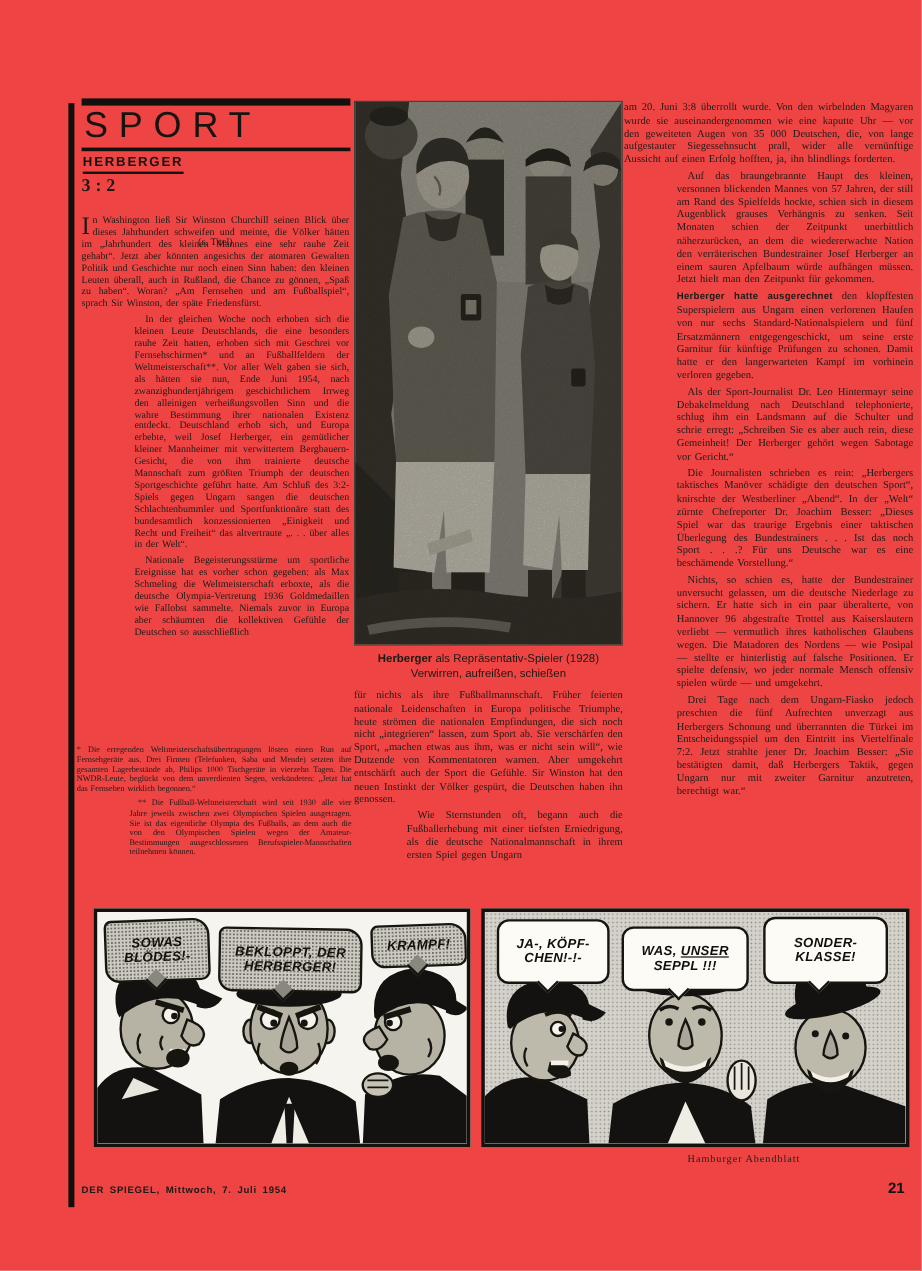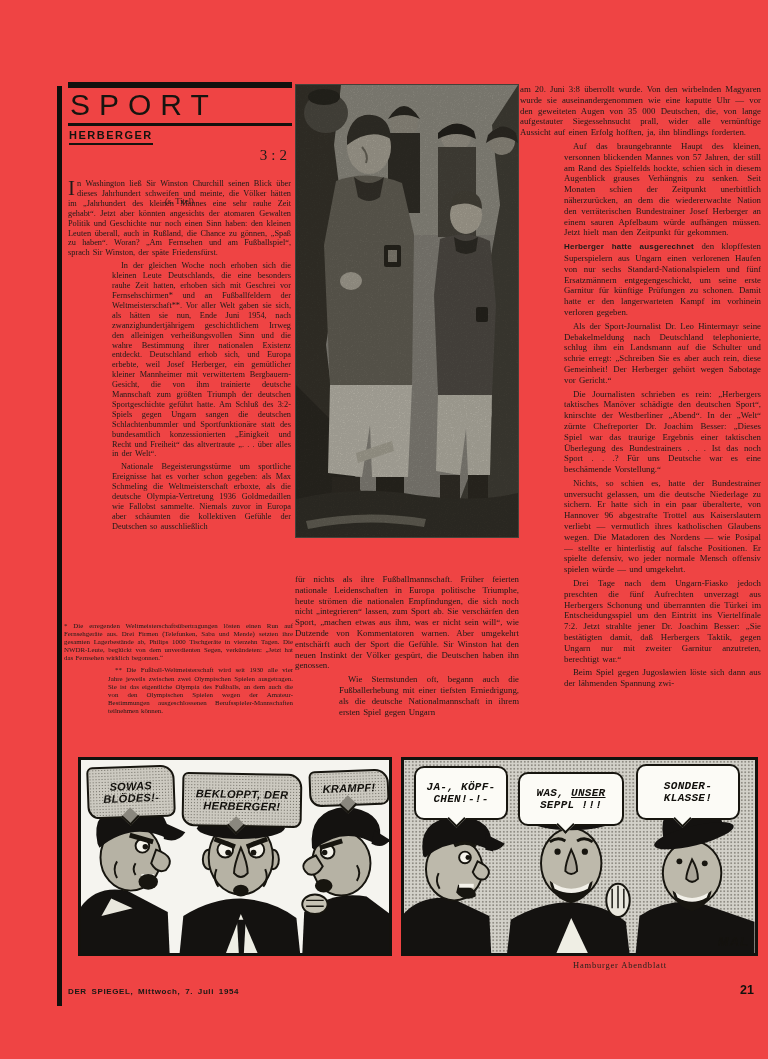--- a/index.html
+++ b/index.html
@@ -16,22 +16,22 @@
   .section-title{
     font-family:"Liberation Sans",sans-serif;font-size:30px;font-weight:500;
     letter-spacing:9px;margin:1px 0 0 2px;line-height:32px;color:#16140f;
   }
   .rule-med{height:3px;background:#13110e;margin-top:2px;}
   .rubric{
     position:absolute;left:69px;top:129px;
     font-family:"Liberation Sans",sans-serif;font-weight:bold;font-size:11px;
     letter-spacing:1.5px;border-bottom:2px solid #15130f;padding-bottom:2px;color:#15130f;
   }
-  .headline{position:absolute;left:68px;top:147px;width:223px;text-align:right;
-    font-weight:normal;font-size:15px;letter-spacing:4px;}
+  .headline{position:absolute;left:68px;top:147px;width:223px;text-align:left;
+    font-weight:bold;font-size:15px;letter-spacing:4px;}
   .subhead{position:absolute;left:68px;top:164px;width:223px;text-align:center;font-size:8.5px;margin-top:32px;}
   
   .col{position:absolute;text-align:justify;}
   .col p{margin:0;}
   .col p + p{margin-top:3px;text-indent:9px;margin-left:44px;}
   .col p.has-lead{text-indent:0;}
   .col1{left:68px;top:179px;width:223px;font-size:8.3px;line-height:9.9px;word-spacing:1px;}
   .col2{left:295px;top:574px;width:224px;font-size:8.8px;line-height:10.8px;word-spacing:1px;}
   .col3{left:520px;top:84px;width:241px;font-size:8.8px;line-height:10.8px;word-spacing:1px;}
   .dropcap{float:left;font-size:21px;line-height:18px;padding:0 2px 0 0;font-weight:500;}
@@ -59,21 +59,21 @@
     border:2px solid #17150f;padding:3px 4px;box-sizing:border-box;letter-spacing:.3px;
   }
   .bubble-rough{
     background-color:#ccc9c0;
     background-image:radial-gradient(circle,#716e65 30%,transparent 34%);
     background-size:3px 3px;border-radius:6px 14px 8px 12px;
   }
   .bubble-rough .tail{position:absolute;bottom:-7px;left:40%;width:11px;height:11px;
     background:#8a877e;border-right:2px solid #17150f;border-bottom:2px solid #17150f;
     transform:rotate(45deg);}
-  .bubble-smooth{background:#fcfbf6;border-radius:10px;border-width:2.5px;font-family:Liberation Mono, monospace;}
+  .bubble-smooth{background:#fcfbf6;border-radius:10px;border-width:2.5px;}
   .bubble-smooth .tail{position:absolute;bottom:-7px;left:38%;width:11px;height:11px;
     background:#fcfbf6;border-right:2.5px solid #17150f;border-bottom:2.5px solid #17150f;
     transform:rotate(45deg);}
   .bubble .u{text-decoration:underline;}
   .signature{position:absolute;right:6px;bottom:4px;font-family:"Liberation Sans",sans-serif;
     font-weight:bold;font-style:italic;font-size:13px;letter-spacing:1px;color:#14120e;}
   .credit{position:absolute;left:520px;top:960px;width:200px;text-align:center;
     font-size:8.5px;letter-spacing:.8px;color:#23211c;}
   
   .footer-date{position:absolute;left:68px;top:987px;font-family:"Liberation Sans",sans-serif;
@@ -155,34 +155,37 @@
       <rect x="144" y="390" width="20" height="62" fill="#36322a"></rect>
       <rect x="172" y="390" width="20" height="62" fill="#302d25"></rect>
       <path d="M170,428 L194,422 L195,432 L171,438 Z" fill="#aba697"></path>
 
       <path d="M0,452 L0,414 Q60,400 120,410 Q180,418 222,408 L222,452 Z" fill="#36332b"></path>
       <path d="M10,436 Q70,424 130,434 L128,442 Q68,432 12,444 Z" fill="#6b685c"></path>
       <rect width="222" height="452" filter="url(#grain)" opacity="0.22"></rect>
     </svg>
   </div>
 
+  <div class="caption">
+    <span><b>Herberger</b><span> als Repräsentativ-Spieler (1928)</span></span><br>
+    <span>Verwirren, aufreißen, schießen</span>
+  </div>
 
   <div class="col col2">
       <p>für nichts als ihre Fußballmannschaft. Früher feierten nationale Leidenschaften in Europa politische Triumphe, heute strömen die nationalen Empfindungen, die sich noch nicht „integrieren“ lassen, zum Sport ab. Sie verschärfen den Sport, „machen etwas aus ihm, was er nicht sein will“, wie Dutzende von Kommentatoren warnen. Aber umgekehrt entschärft auch der Sport die Gefühle. Sir Winston hat den neuen Instinkt der Völker gespürt, die Deutschen haben ihn genossen.</p>
       <p>Wie Sternstunden oft, begann auch die Fußballerhebung mit einer tiefsten Erniedrigung, als die deutsche Nationalmannschaft in ihrem ersten Spiel gegen Ungarn</p>
     </div>
   <div class="col col3">
       <p>am 20. Juni 3:8 überrollt wurde. Von den wirbelnden Magyaren wurde sie auseinandergenommen wie eine kaputte Uhr — vor den geweiteten Augen von 35 000 Deutschen, die, von lange aufgestauter Siegessehnsucht prall, wider alle vernünftige Aussicht auf einen Erfolg hofften, ja, ihn blindlings forderten.</p>
       <p>Auf das braungebrannte Haupt des kleinen, versonnen blickenden Mannes von 57 Jahren, der still am Rand des Spielfelds hockte, schien sich in diesem Augenblick grauses Verhängnis zu senken. Seit Monaten schien der Zeitpunkt unerbittlich näherzurücken, an dem die wiedererwachte Nation den verräterischen Bundestrainer Josef Herberger an einem sauren Apfelbaum würde aufhängen müssen. Jetzt hielt man den Zeitpunkt für gekommen.</p>
       <p class="has-lead"><b class="lead">Herberger hatte ausgerechnet</b> den klopffesten Superspielern aus Ungarn einen verlorenen Haufen von nur sechs Standard-Nationalspielern und fünf Ersatzmännern entgegengeschickt, um seine erste Garnitur für künftige Prüfungen zu schonen. Damit hatte er den langerwarteten Kampf im vorhinein verloren gegeben.</p>
       <p>Als der Sport-Journalist Dr. Leo Hintermayr seine Debakelmeldung nach Deutschland telephonierte, schlug ihm ein Landsmann auf die Schulter und schrie erregt: „Schreiben Sie es aber auch rein, diese Gemeinheit! Der Herberger gehört wegen Sabotage vor Gericht.“</p>
       <p>Die Journalisten schrieben es rein: „Herbergers taktisches Manöver schädigte den deutschen Sport“, knirschte der Westberliner „Abend“. In der „Welt“ zürnte Chefreporter Dr. Joachim Besser: „Dieses Spiel war das traurige Ergebnis einer taktischen Überlegung des Bundestrainers . . . Ist das noch Sport . . .? Für uns Deutsche war es eine beschämende Vorstellung.“</p>
       <p>Nichts, so schien es, hatte der Bundestrainer unversucht gelassen, um die deutsche Niederlage zu sichern. Er hatte sich in ein paar überalterte, von Hannover 96 abgestrafte Trottel aus Kaiserslautern verliebt — vermutlich ihres katholischen Glaubens wegen. Die Matadoren des Nordens — wie Posipal — stellte er hinterlistig auf falsche Positionen. Er spielte defensiv, wo jeder normale Mensch offensiv spielen würde — und umgekehrt.</p>
       <p>Drei Tage nach dem Ungarn-Fiasko jedoch preschten die fünf Aufrechten unverzagt aus Herbergers Schonung und überrannten die Türkei im Entscheidungsspiel um den Eintritt ins Viertelfinale 7:2. Jetzt strahlte jener Dr. Joachim Besser: „Sie bestätigten damit, daß Herbergers Taktik, gegen Ungarn nur mit zweiter Garnitur anzutreten, berechtigt war.“</p>
-      <p>Beim Spiel gegen Jugoslawien löste sich dann aus der lähmenden Spannung zwi-</p>
     </div>
 
   <div class="comic">
     <div class="panel panel-left">
       <svg width="308" height="193" viewBox="0 0 314 198">
 
         <path d="M-2,200 L-2,152 Q14,128 46,134 L88,156 L90,200 Z" fill="#141210"></path>
         <path d="M30,142 L52,152 L20,160 Z" fill="#e9e7dd"></path>
         <ellipse cx="50" cy="100" rx="31" ry="34" fill="#b6b2a4" stroke="#17150f" stroke-width="2"></ellipse>
         <path d="M76,92 Q98,100 86,113 Q77,117 71,106 Z" fill="#b6b2a4" stroke="#17150f" stroke-width="2"></path>

